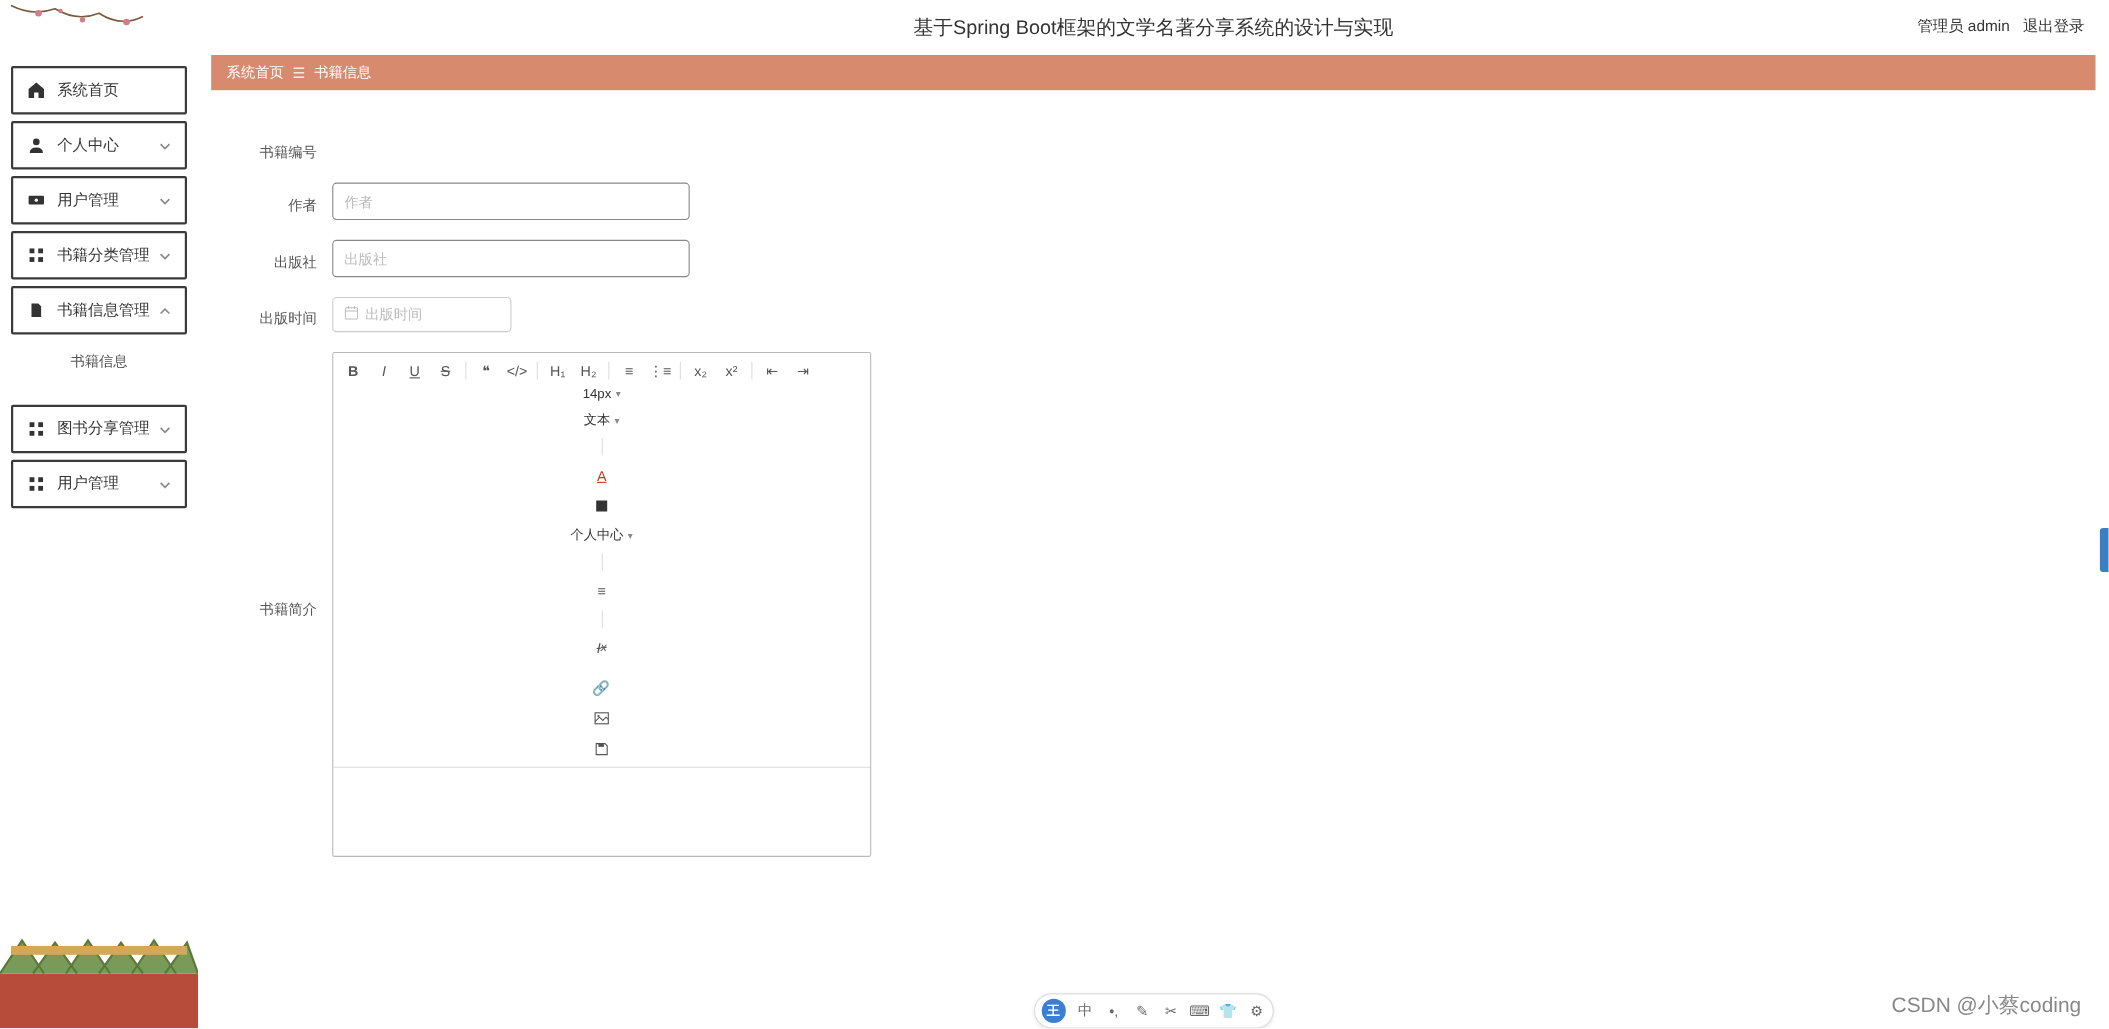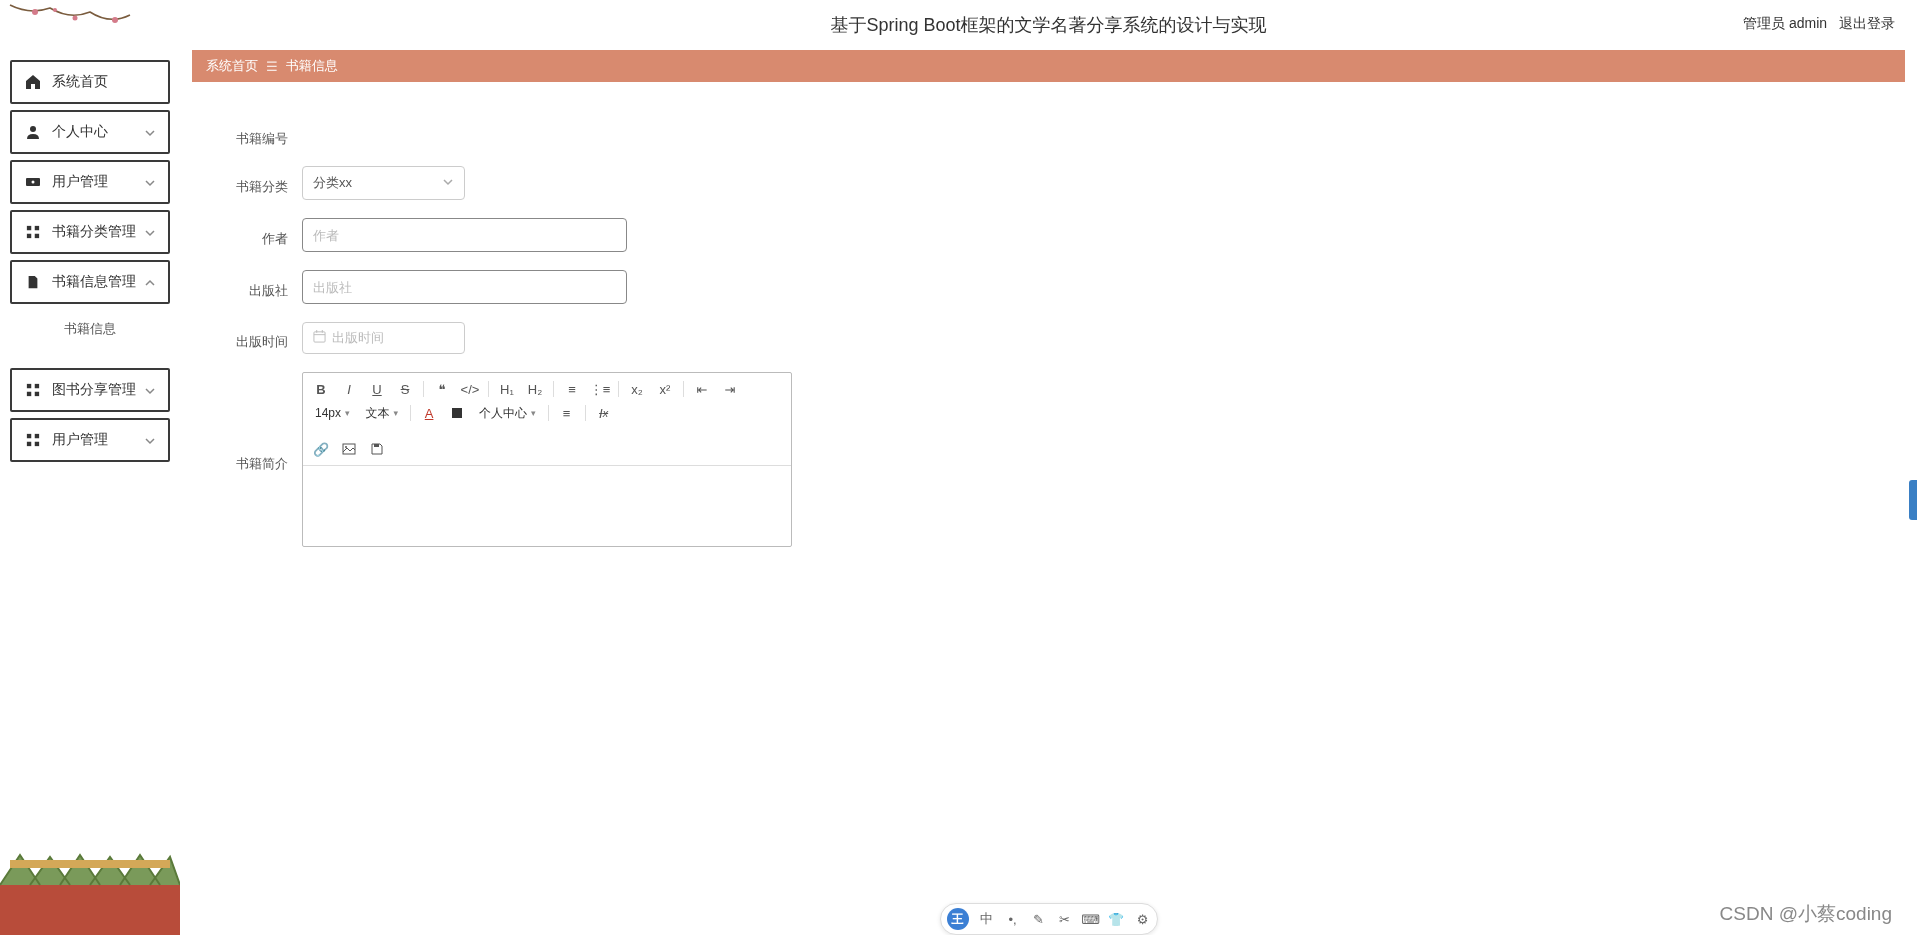--- a/index.html
+++ b/index.html
@@ -45,21 +45,21 @@
 .editor-wrap { width: 490px; border: 1px solid #bbb; border-radius: 2px; }
 .editor-toolbar { border-bottom: 1px solid #ddd; padding: 6px 8px; display: flex; flex-wrap: wrap; gap: 4px 8px; align-items: center; }
 .tb-btn { width: 20px; height: 20px; display: flex; align-items: center; justify-content: center; cursor: pointer; font-size: 13px; color: #555; }
 .tb-btn.bold { font-weight: bold; }
 .tb-btn.italic { font-style: italic; }
 .tb-btn.underline { text-decoration: underline; }
 .tb-btn.strike { text-decoration: line-through; }
 .tb-sep { width: 1px; height: 16px; background: #ddd; }
 .tb-select { display: flex; align-items: center; gap: 4px; font-size: 12px; cursor: pointer; padding: 0 4px; }
 .tb-select .sel-arrow { font-size: 9px; color: #888; }
-.tb-row2 { width: 100%; display: flex; align-items: center; gap: 8px; flex-wrap: wrap; }
+.tb-row2 { width: 100%; display: flex; align-items: center; gap: 8px; flex-wrap: wrap; flex-direction: column; }
 .editor-body { min-height: 80px; padding: 10px; }
 .bottom-toolbar { position: absolute; bottom: 0; left: 50%; transform: translateX(-50%); background: #fff; border: 1px solid #ddd; border-radius: 18px; height: 32px; display: flex; align-items: center; padding: 0 6px; gap: 10px; box-shadow: 0 1px 4px rgba(0,0,0,0.1); }
 .bt-badge { width: 22px; height: 22px; background: #3b7fd4; border-radius: 50%; color: #fff; display: flex; align-items: center; justify-content: center; font-size: 12px; font-weight: bold; }
 .bt-icon { width: 16px; height: 16px; display: flex; align-items: center; justify-content: center; cursor: pointer; color: #666; font-size: 13px; }
 .watermark { position: absolute; bottom: 8px; right: 25px; font-size: 19px; color: #888; }
 .scroll-tab { position: absolute; right: 0; top: 480px; width: 8px; height: 40px; background: #3a7fc4; border-radius: 3px 0 0 3px; }
 </style>
 </head>
 <body>
 
@@ -195,31 +195,20 @@
       <span>书籍信息</span>
     </div>
 
     <div class="form-area">
 
       <div class="form-row">
         <div class="form-label">书籍编号</div>
       </div>
 
 
-      <div class="form-row">
-        <div class="form-label">书籍分类</div>
-        <div class="form-field">
-          <div class="select-box">
-            <span>分类xx</span>
-            <span><svg viewBox="0 0 12 12" width="12" height="12">
-                  <path d="M2 4 L6 8 L10 4" stroke="#aaa" stroke-width="1.5" fill="none"></path>
-                </svg></span>
-          </div>
-        </div>
-      </div>
 
 
       <div class="form-row">
         <div class="form-label">作者</div>
         <div class="form-field"><input class="input-box" placeholder="作者" style=""></div>
       </div>
 
       <div class="form-row">
         <div class="form-label">出版社</div>
         <div class="form-field"><input class="input-box" placeholder="出版社" style=""></div>

